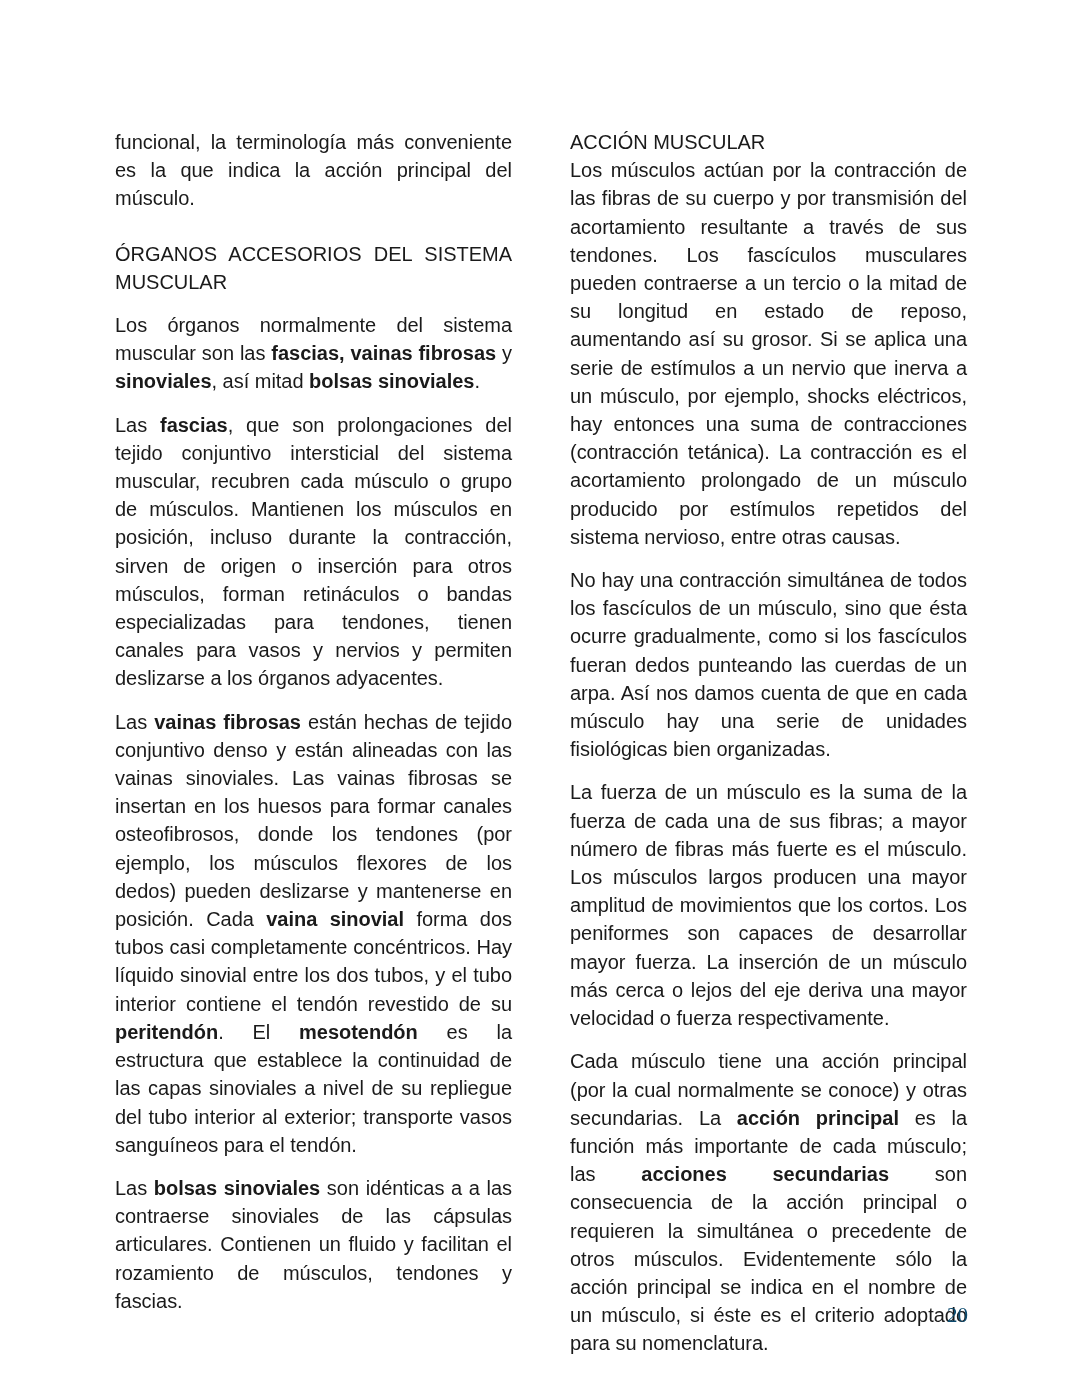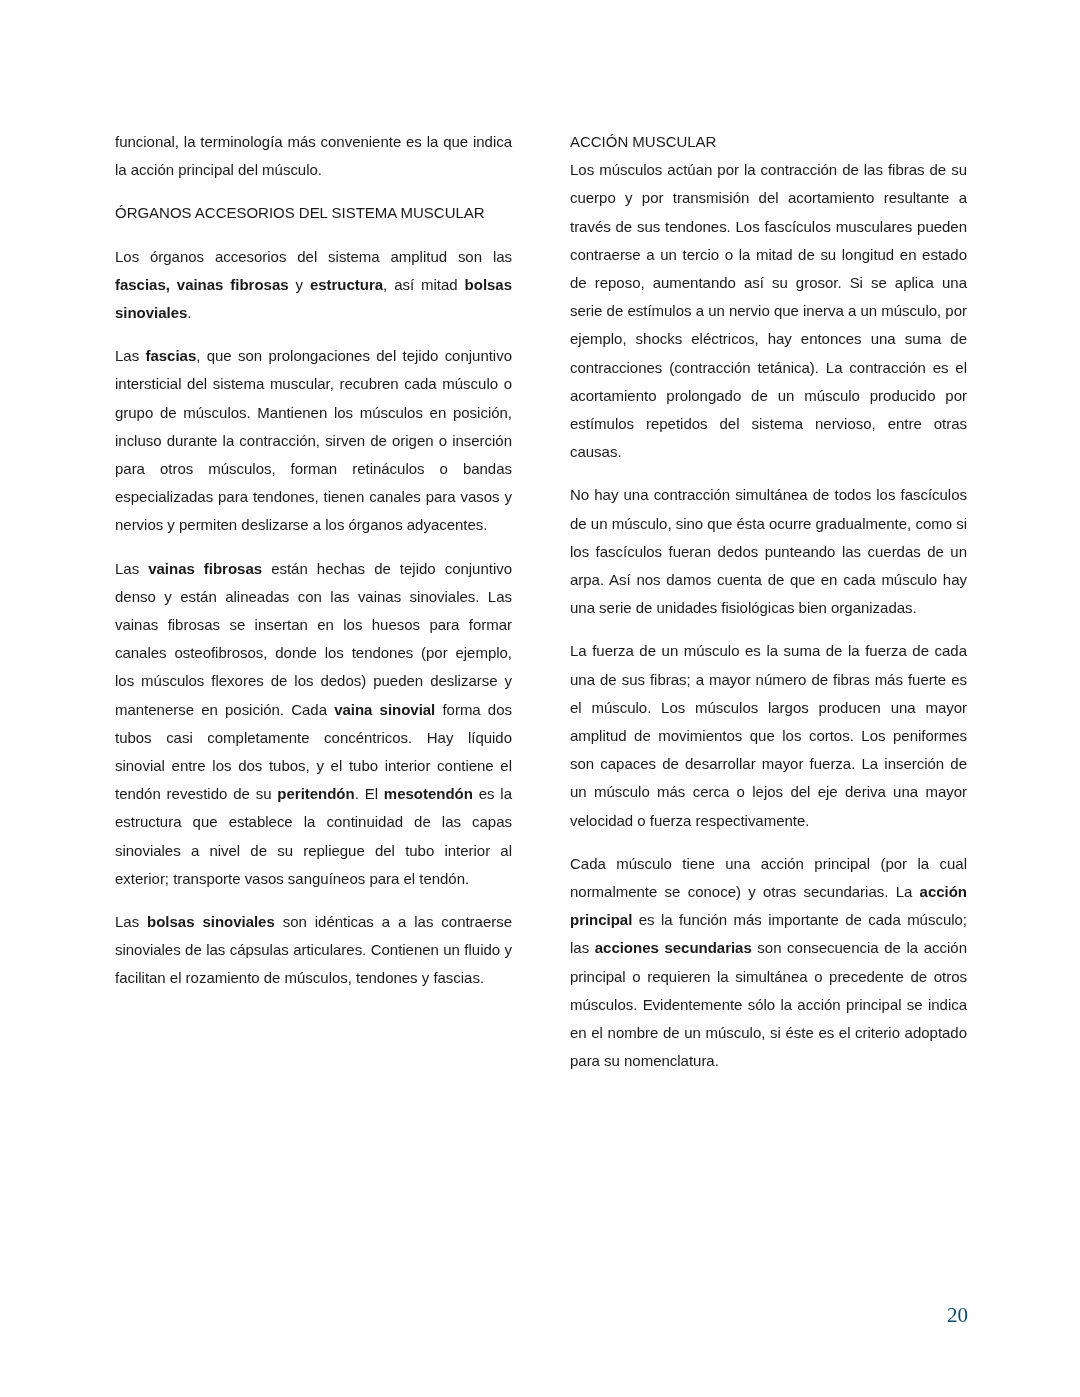--- a/index.html
+++ b/index.html
@@ -30,36 +30,36 @@
     flex-direction: row;
     gap: 58px;
     align-items: flex-start;
   }
   .col {
     width: 397px;
     flex: 0 0 397px;
   }
   p.body, p.heading {
     margin: 0;
-    font-size: 15px;
+    font-size: 20px;
     line-height: 28.2px;
     text-align: justify;
     text-justify: inter-word;
     -webkit-hyphens: none;
     hyphens: none;
     letter-spacing: -0.02px;
   }
   p.body.gap {
     margin-top: 15px;
   }
   p.heading {
     font-weight: normal;
   }
   p.heading.gap {
-    margin-top: 15px;
+    margin-top: 27px;
   }
   
   p.heading.stretch {
     text-align-last: left;
   }
   b, strong {
     font-weight: bold;
   }
   .page-number {
     position: absolute;
@@ -74,21 +74,21 @@
   }
 </style>
 </head>
 <body>
 
 <div class="page">
   <div class="columns">
     <div class="col">
         <p class="body">funcional, la terminología más conveniente es la que indica la acción principal del músculo.</p>
         <p class="heading gap stretch">ÓRGANOS ACCESORIOS DEL SISTEMA MUSCULAR</p>
-        <p class="body gap"><span>Los órganos accesorios del sistema amplitud son las </span><b>fascias, vainas fibrosas</b><span> y </span><b>estructura</b><span>, así mitad </span><b>bolsas sinoviales</b><span>.</span></p>
+        <p class="body gap"><span>Los órganos normalmente del sistema muscular son las </span><b>fascias, vainas fibrosas</b><span> y </span><b>sinoviales</b><span>, así mitad </span><b>bolsas sinoviales</b><span>.</span></p>
         <p class="body gap"><span>Las </span><b>fascias</b><span>, que son prolongaciones del tejido conjuntivo intersticial del sistema muscular, recubren cada músculo o grupo de músculos. Mantienen los músculos en posición, incluso durante la contracción, sirven de origen o inserción para otros músculos, forman retináculos o bandas especializadas para tendones, tienen canales para vasos y nervios y permiten deslizarse a los órganos adyacentes.</span></p>
         <p class="body gap"><span>Las </span><b>vainas fibrosas</b><span> están hechas de tejido conjuntivo denso y están alineadas con las vainas sinoviales. Las vainas fibrosas se insertan en los huesos para formar canales osteofibrosos, donde los tendones (por ejemplo, los músculos flexores de los dedos) pueden deslizarse y mantenerse en posición. Cada </span><b>vaina sinovial</b><span> forma dos tubos casi completamente concéntricos. Hay líquido sinovial entre los dos tubos, y el tubo interior contiene el tendón revestido de su </span><b>peritendón</b><span>. El </span><b>mesotendón</b><span> es la estructura que establece la continuidad de las capas sinoviales a nivel de su repliegue del tubo interior al exterior; transporte vasos sanguíneos para el tendón.</span></p>
         <p class="body gap"><span>Las </span><b>bolsas sinoviales</b><span> son idénticas a a las contraerse sinoviales de las cápsulas articulares. Contienen un fluido y facilitan el rozamiento de músculos, tendones y fascias.</span></p>
       </div>
     <div class="col">
         <p class="heading">ACCIÓN MUSCULAR</p>
         <p class="body">Los músculos actúan por la contracción de las fibras de su cuerpo y por transmisión del acortamiento resultante a través de sus tendones. Los fascículos musculares pueden contraerse a un tercio o la mitad de su longitud en estado de reposo, aumentando así su grosor. Si se aplica una serie de estímulos a un nervio que inerva a un músculo, por ejemplo, shocks eléctricos, hay entonces una suma de contracciones (contracción tetánica). La contracción es el acortamiento prolongado de un músculo producido por estímulos repetidos del sistema nervioso, entre otras causas.</p>
         <p class="body gap">No hay una contracción simultánea de todos los fascículos de un músculo, sino que ésta ocurre gradualmente, como si los fascículos fueran dedos punteando las cuerdas de un arpa. Así nos damos cuenta de que en cada músculo hay una serie de unidades fisiológicas bien organizadas.</p>
         <p class="body gap">La fuerza de un músculo es la suma de la fuerza de cada una de sus fibras; a mayor número de fibras más fuerte es el músculo. Los músculos largos producen una mayor amplitud de movimientos que los cortos. Los peniformes son capaces de desarrollar mayor fuerza. La inserción de un músculo más cerca o lejos del eje deriva una mayor velocidad o fuerza respectivamente.</p>
         <p class="body gap"><span>Cada músculo tiene una acción principal (por la cual normalmente se conoce) y otras secundarias. La </span><b>acción principal</b><span> es la función más importante de cada músculo; las </span><b>acciones secundarias</b><span> son consecuencia de la acción principal o requieren la simultánea o precedente de otros músculos. Evidentemente sólo la acción principal se indica en el nombre de un músculo, si éste es el criterio adoptado para su nomenclatura.</span></p>

